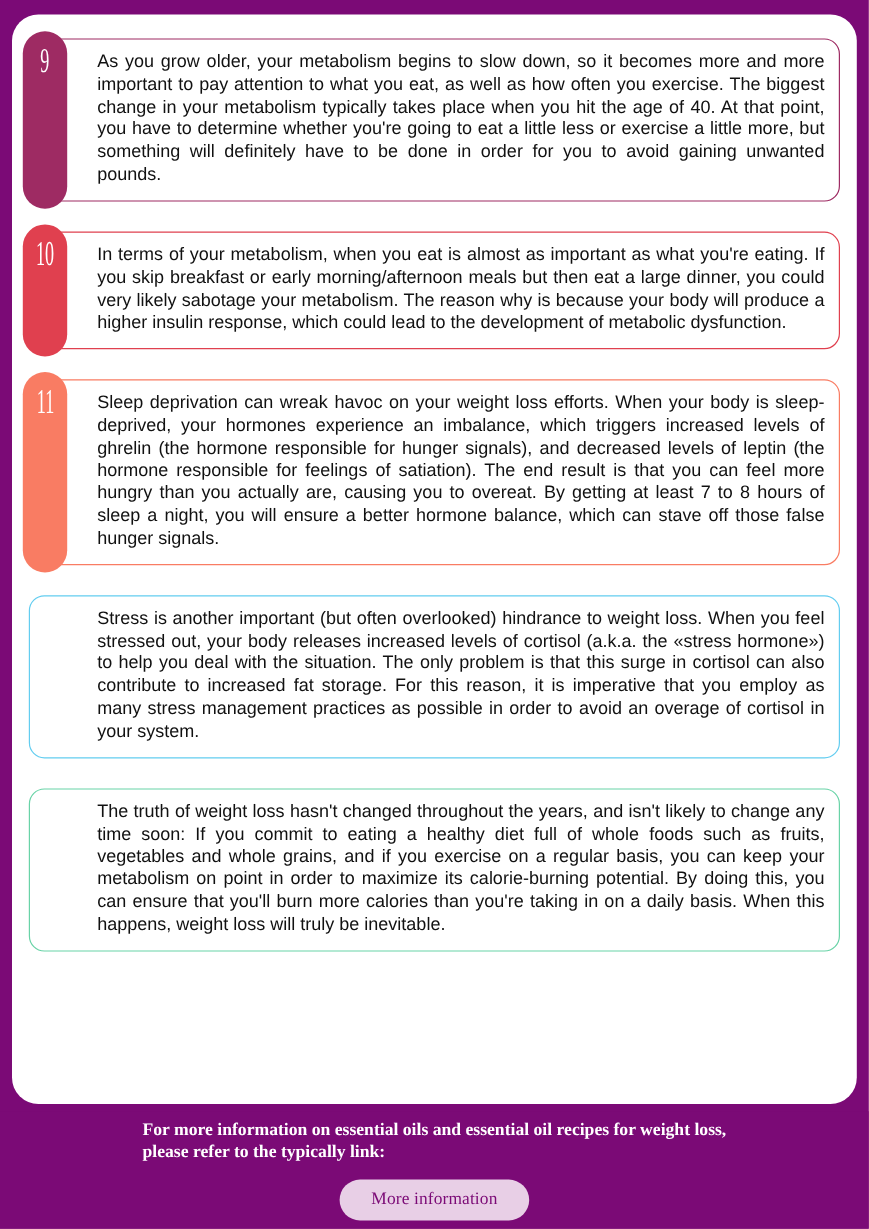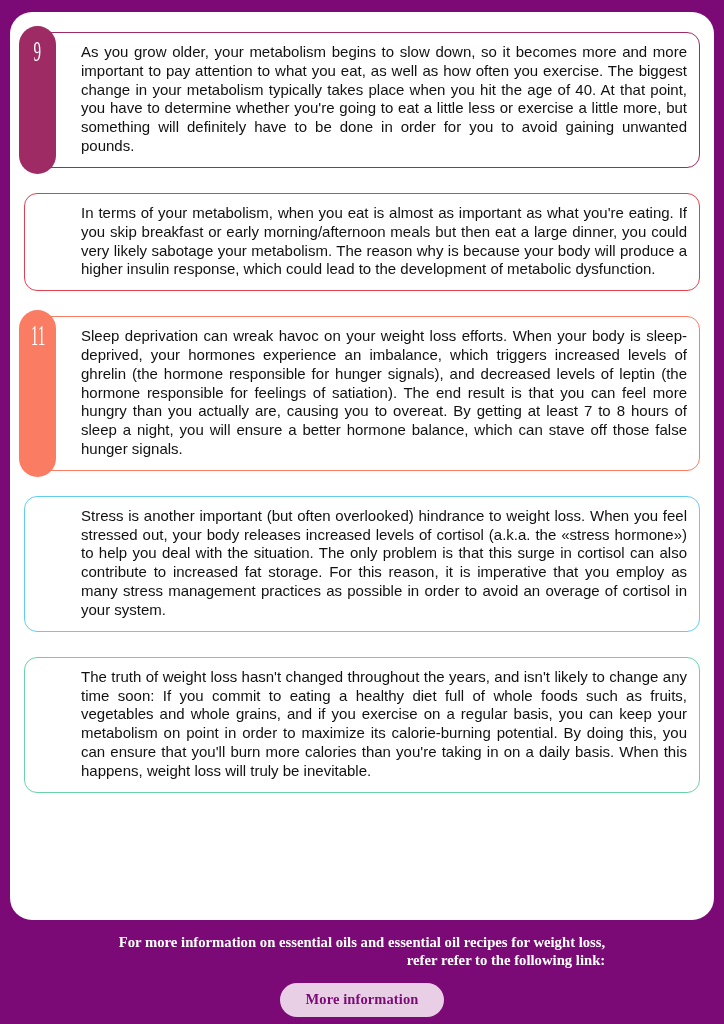--- a/index.html
+++ b/index.html
@@ -101,30 +101,30 @@
     flex-direction: column;
     align-items: center;
     padding-top: 7px;
   }
 
   .footer-text {
     color: #FFFFFF;
     font-weight: bold;
     font-size: 14.7px;
     line-height: 1.25;
-    text-align: right;
+    text-align: left;
     max-width: 640px;
     font-family: "Liberation Serif", "DejaVu Serif", serif;
   }
 
   .more-btn {
     margin-top: 13px;
     background: #E8CFE6;
     color: #7B0A76;
-    font-weight: bold;
+    font-weight: normal;
     font-size: 14.5px;
     border: none;
     border-radius: 18px;
     padding: 8px 26px 9px 26px;
     font-family: "Liberation Serif", "DejaVu Serif", serif;
     cursor: pointer;
     letter-spacing: 0.1px;
   }
 </style>
 </head>
@@ -134,38 +134,41 @@
 
   <div class="panel">
     <div class="cards">
         <div class="card" style="--accent: #9E2B63;">
           <div class="badge">
             <span class="badge-num">9</span>
           </div>
           <div class="card-text">As you grow older, your metabolism begins to slow down, so it becomes more and more important to pay attention to what you eat, as well as how often you exercise. The biggest change in your metabolism typically takes place when you hit the age of 40. At that point, you have to determine whether you're going to eat a little less or exercise a little more, but something will definitely have to be done in order for you to avoid gaining unwanted pounds.</div>
         </div>
         <div class="card" style="--accent: #E0404F;">
+          <div class="badge">
+            <span class="badge-num">10</span>
+          </div>
           <div class="card-text">In terms of your metabolism, when you eat is almost as important as what you're eating. If you skip breakfast or early morning/afternoon meals but then eat a large dinner, you could very likely sabotage your metabolism. The reason why is because your body will produce a higher insulin response, which could lead to the development of metabolic dysfunction.</div>
         </div>
         <div class="card" style="--accent: #F97C63;">
           <div class="badge">
             <span class="badge-num">11</span>
           </div>
           <div class="card-text">Sleep deprivation can wreak havoc on your weight loss efforts. When your body is sleep-deprived, your hormones experience an imbalance, which triggers increased levels of ghrelin (the hormone responsible for hunger signals), and decreased levels of leptin (the hormone responsible for feelings of satiation). The end result is that you can feel more hungry than you actually are, causing you to overeat. By getting at least 7 to 8 hours of sleep a night, you will ensure a better hormone balance, which can stave off those false hunger signals.</div>
         </div>
         <div class="card" style="--accent: #63CDF0;">
           <div class="card-text">Stress is another important (but often overlooked) hindrance to weight loss. When you feel stressed out, your body releases increased levels of cortisol (a.k.a. the «stress hormone») to help you deal with the situation. The only problem is that this surge in cortisol can also contribute to increased fat storage. For this reason, it is imperative that you employ as many stress management practices as possible in order to avoid an overage of cortisol in your system.</div>
         </div>
         <div class="card" style="--accent: #69D3A7;">
           <div class="card-text">The truth of weight loss hasn't changed throughout the years, and isn't likely to change any time soon: If you commit to eating a healthy diet full of whole foods such as fruits, vegetables and whole grains, and if you exercise on a regular basis, you can keep your metabolism on point in order to maximize its calorie-burning potential. By doing this, you can ensure that you'll burn more calories than you're taking in on a daily basis. When this happens, weight loss will truly be inevitable.</div>
         </div>
       </div>
   </div>
 
   <div class="footer">
     <div class="footer-text">
       <div>For more information on essential oils and essential oil recipes for weight loss,</div>
-      <div>refer refer to the following link:</div>
+      <div>please refer to the typically link:</div>
     </div>
     <button class="more-btn">More information</button>
   </div>
 
 </div>
 
 </body></html>

